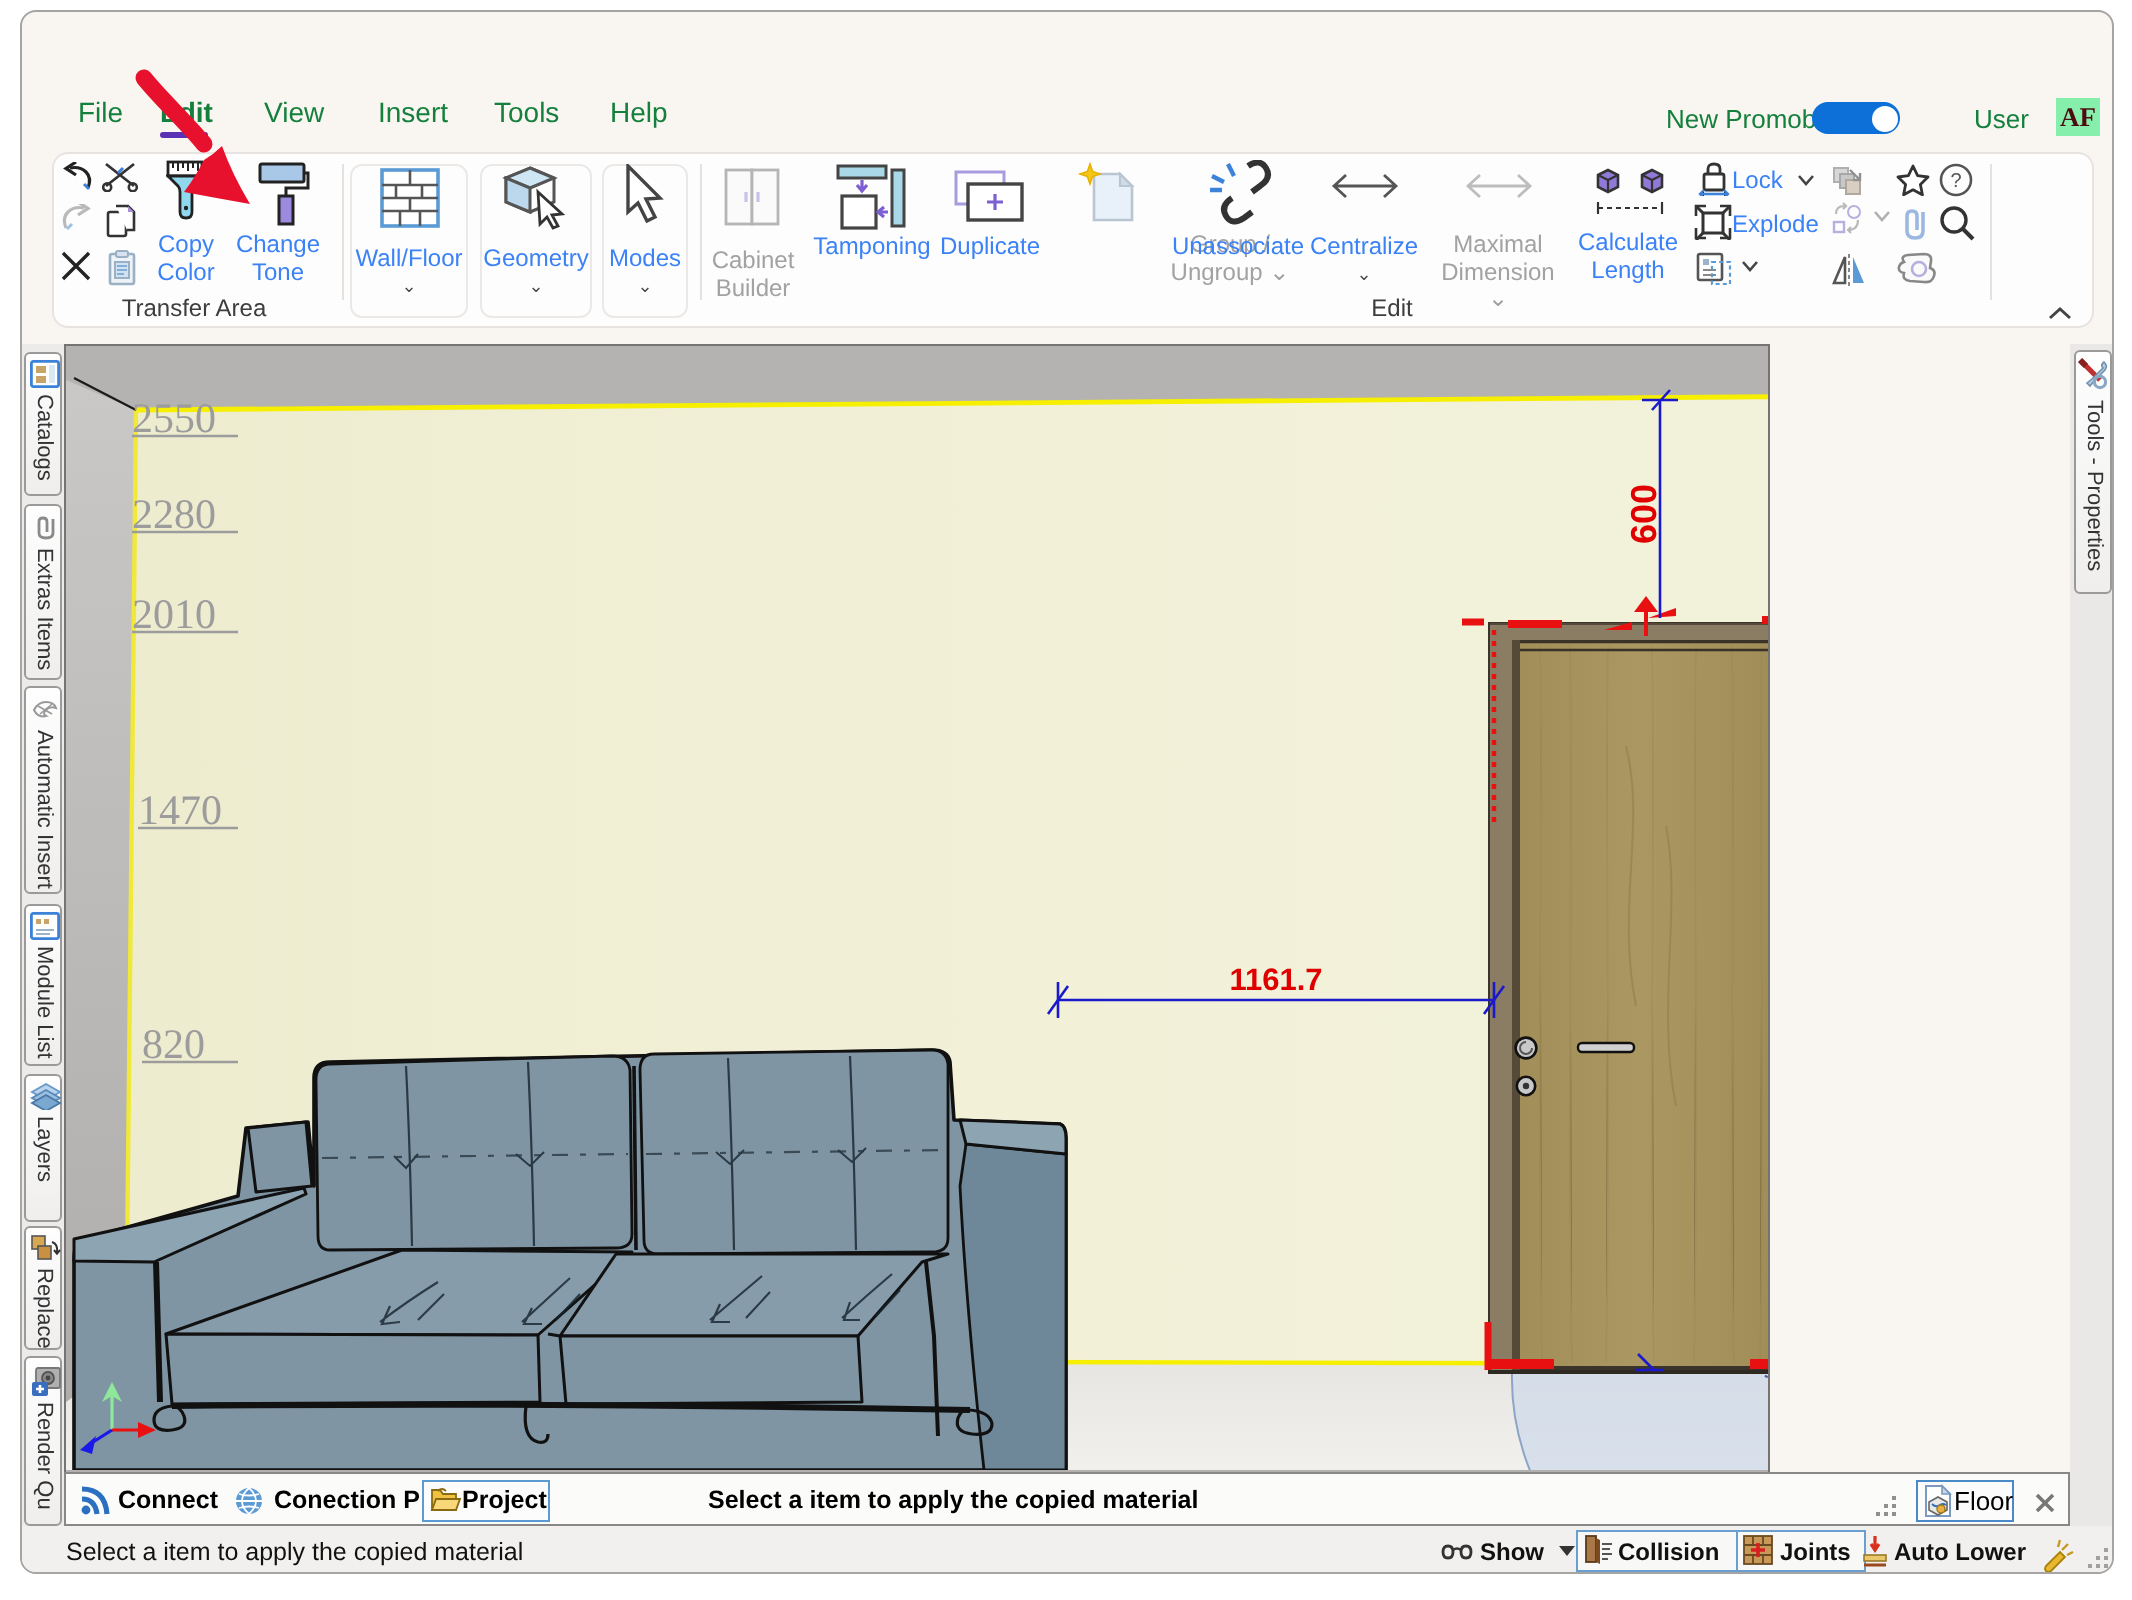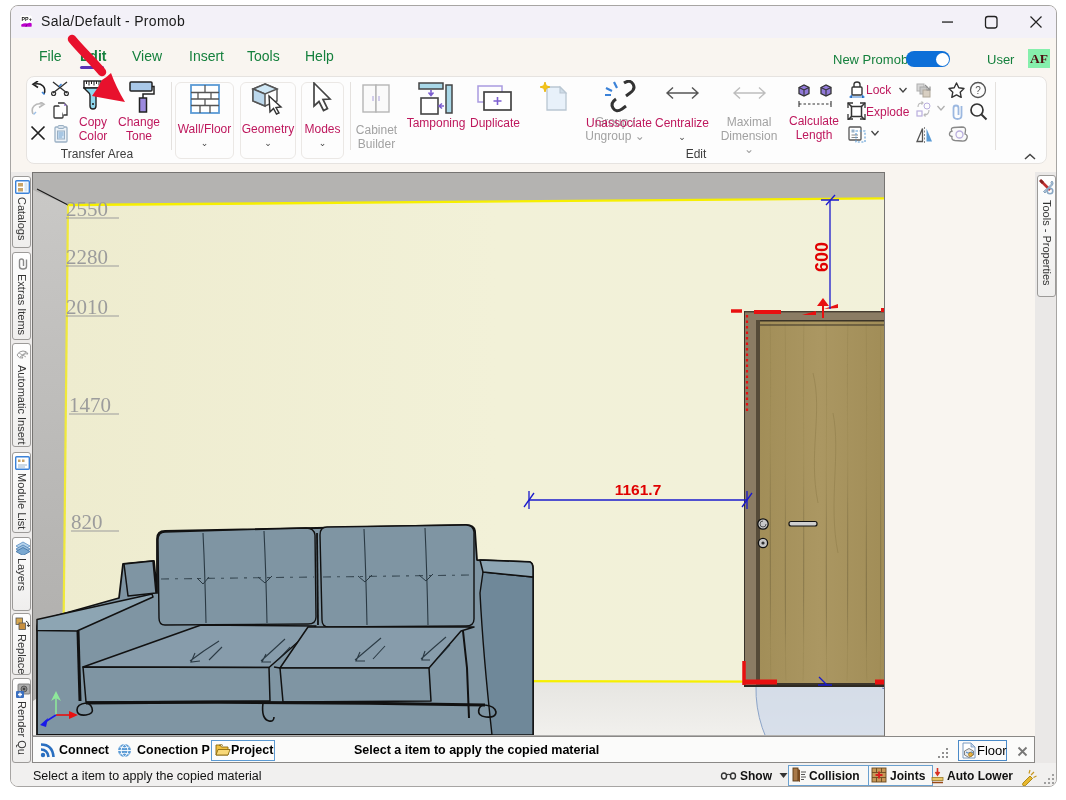--- a/index.html
+++ b/index.html
@@ -6,21 +6,21 @@
 html,body { width:1066px; height:800px; background:#fff; font-family:"Liberation Sans", sans-serif; overflow:hidden; }
 #win { position:absolute; left:10px; top:5px; width:1047px; height:782px; background:#f9f5f0; border:1px solid #a7a5a3; border-radius:8px; overflow:hidden; }
 #titlebar { position:absolute; left:0; top:0; width:100%; height:32px; background:#f3f1f8; }
 #titlebar .ticon { position:absolute; left:9px; top:9px; width:16px; height:16px; }
 #titlebar .ttext { position:absolute; left:30px; top:7px; font-size:14px; letter-spacing:0.3px; color:#1b1b1b; }
 .winbtn { position:absolute; top:0px; width:44px; height:32px; }
 #menubar { position:absolute; left:0; top:32px; width:100%; height:38px; background:#f9f5f0; }
 .menu-item { position:absolute; top:10px; font-size:14px; color:#15803d; }
 #ribbon { position:absolute; left:15px; top:70px; width:1021px; height:88px; background:#fdfdfd; border:1px solid #e6e3e0; border-radius:8px; }
 #ribbon div, #ribbon svg { position:absolute; }
-.rlabel { font-size:12px; color:#be185d; text-align:center; line-height:13.5px; }
+.rlabel { font-size:12px; color:#3b82f6; text-align:center; line-height:13.5px; }
 .glabel { font-size:12px; color:#3d3d3d; text-align:center; }
 .gray { color:#a2a2a2 !important; }
 .rdivider { top:5px; width:1px; height:68px; background:#e4e1de; }
 .rbtn { top:5px; height:77px; border:1px solid #ebe8e5; border-radius:6px; }
 .chev { font-size:9px; color:#444; text-align:center; }
 #lstrip { position:absolute; left:0; top:166px; width:21px; height:591px; background:#edebea; }
 #rstrip { position:absolute; left:1024px; top:166px; width:23px; height:591px; background:#eae8e7; }
 .vtab { position:absolute; left:1px; width:19px; background:linear-gradient(#fefefe,#efeeed); border:1px solid #9c9a98; border-radius:3px; }
 .vtab .vt { position:absolute; left:3px; font-size:11px; color:#333; writing-mode:vertical-rl; white-space:nowrap; }
 .vtab svg { position:absolute; left:2px; }
@@ -28,38 +28,20 @@
 #innerbar { position:absolute; left:21px; top:730px; width:1003px; height:27px; background:#fbfbfa; border:1px solid #8a8886; font-size:13px; }
 #innerbar div, #innerbar svg, #statusbar svg { position:absolute; }
 #statusbar { position:absolute; left:0; top:757px; width:100%; height:25px; background:#f1f0ef; font-size:13px; color:#111; }
 #statusbar div { position:absolute; }
 .bold { font-weight:700; }
 #annot { position:absolute; left:0; top:0; width:1066px; height:800px; pointer-events:none; }
 </style>
 </head>
 <body>
 <div id="win">
-  <div id="titlebar">
-    <svg class="ticon" viewBox="0 0 26 26">
-        <rect x="1" y="1" width="18" height="18" rx="2" fill="#fff"></rect>
-        <text x="2.6" y="10.5" font-size="8.6" font-weight="bold" fill="#111" font-family="Liberation Sans">PP+</text>
-        <path d="M2 15.5 Q8 12 12 14 Q17 11 19 14 L19 18 Q19 19 18 19 L3 19 Q2 19 2 18 Z" fill="#bb00cc"></path>
-        <path d="M8.5 19 Q10.5 15 12.5 13.8 Q11.5 17 10.5 19 Z" fill="#7c008a"></path>
-      </svg>
-    <div class="ttext">Sala/Default - Promob</div>
-    <div class="winbtn" style="left:912px;"><svg width="44" height="32">
-          <rect x="19" y="15.4" width="11" height="1.3" fill="#222"></rect>
-        </svg></div>
-    <div class="winbtn" style="left:953px;"><svg width="44" height="32">
-          <rect x="21.5" y="10.5" width="11.5" height="11.5" rx="2.5" fill="none" stroke="#222" stroke-width="1.3"></rect>
-        </svg></div>
-    <div class="winbtn" style="left:998px;"><svg width="44" height="32">
-          <path d="M21.5 10.5 L32.5 21.5 M32.5 10.5 L21.5 21.5" stroke="#222" stroke-width="1.2"></path>
-        </svg></div>
-  </div>
   <div id="menubar">
     <div class="menu-item" style="left:28px;">File</div>
     <div class="menu-item" style="left:69px; font-weight:bold;">Edit<div style="position:absolute;left:0px;top:18px;width:24px;height:3px;background:#5a31b4;border-radius:2px;"></div></div>
     <div class="menu-item" style="left:121px;">View</div>
     <div class="menu-item" style="left:178px;">Insert</div>
     <div class="menu-item" style="left:236px;">Tools</div>
     <div class="menu-item" style="left:294px;">Help</div>
     <div class="menu-item" style="left:822px; top:14px; font-size:13px;">New Promob</div>
     <div style="position:absolute; left:895px; top:13px; width:44px; height:16px; background:#0d6fd8; border-radius:8px;">
         <div style="position:absolute; right:1.5px; top:1.5px; width:13px; height:13px; background:#fff; border-radius:50%;"></div>

